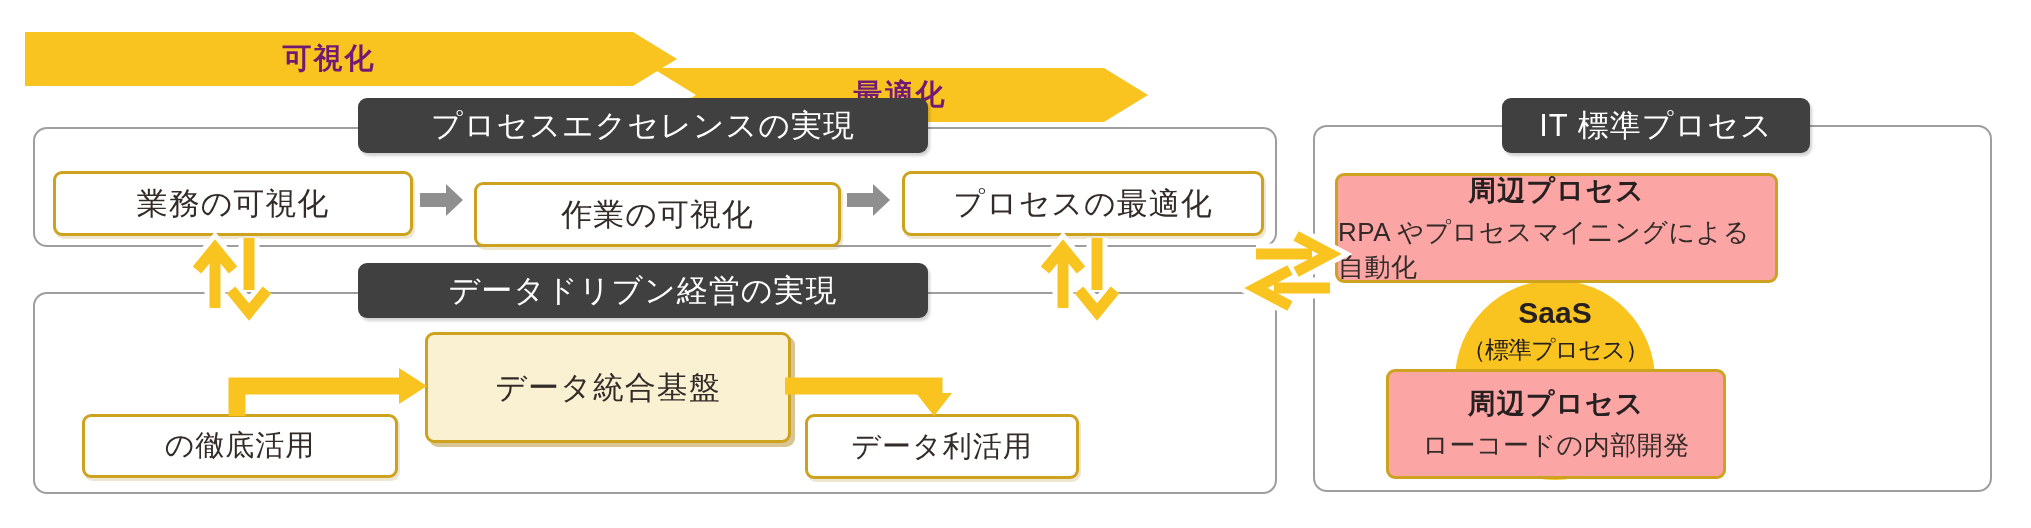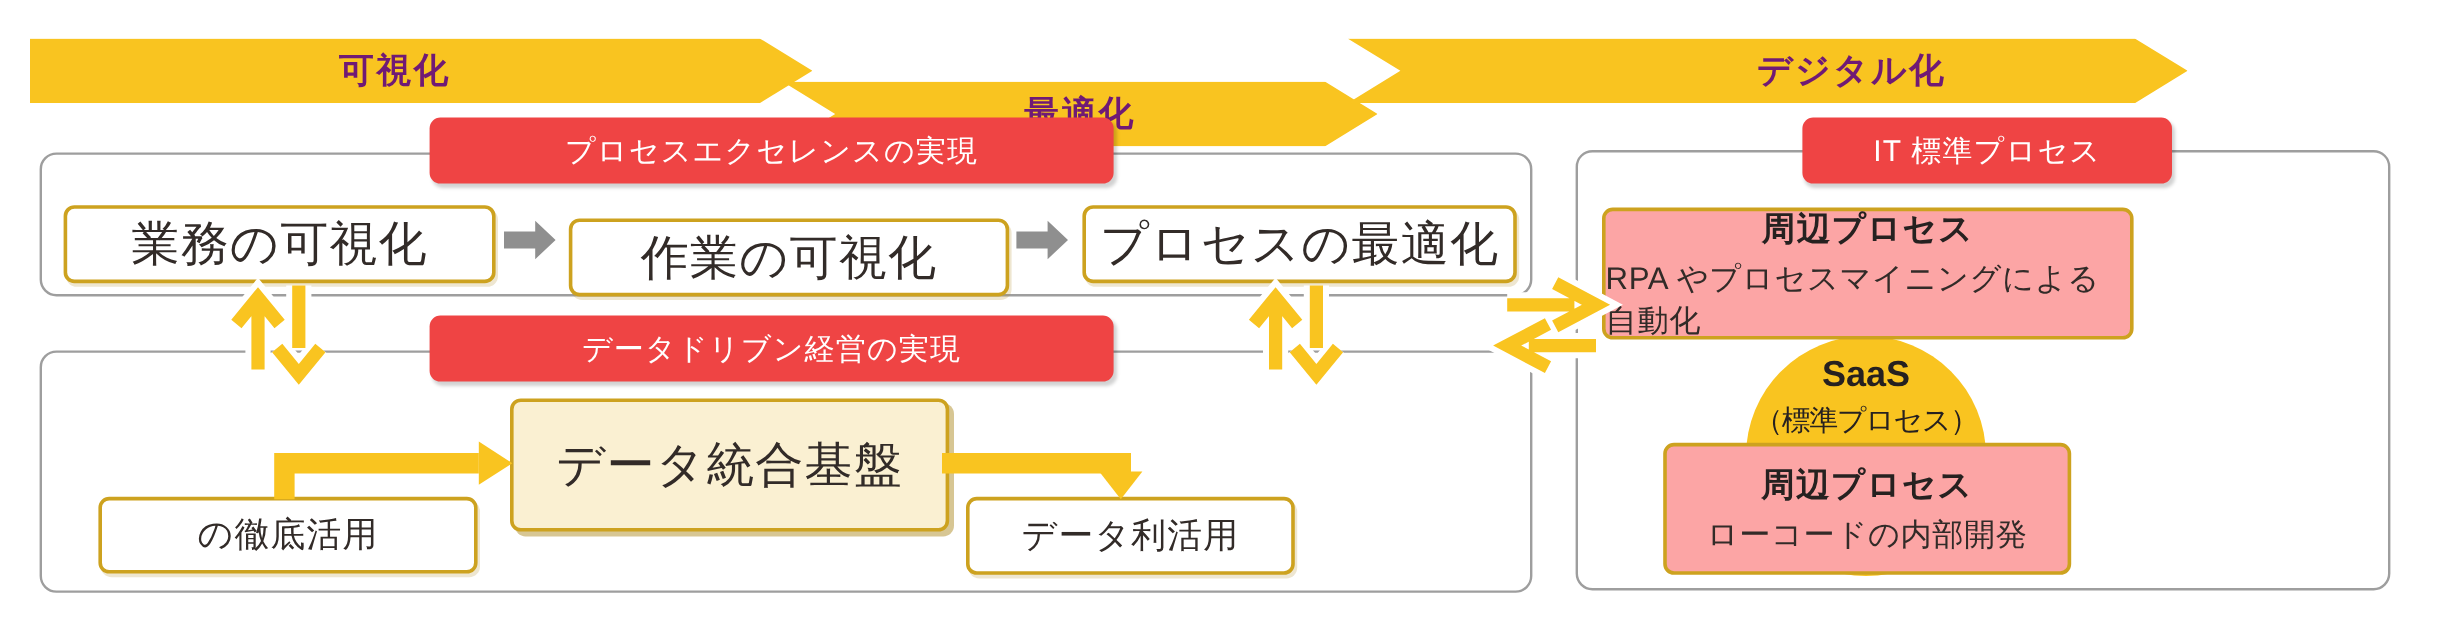--- a/index.html
+++ b/index.html
@@ -22,33 +22,33 @@
   .b2 .lbl{padding-left:44px;padding-right:44px;}
   .b3{left:1123px;width:700px;}
   .b3 .lbl{padding-left:44px;padding-right:44px;transform:translateX(70px);}
   
   .panel{position:absolute;background:#ffffff;border:2px solid #9e9e9e;border-radius:14px;z-index:0;}
   .panel-process{left:33px;top:127px;width:1240px;height:116px;}
   .panel-data{left:33px;top:292px;width:1240px;height:198px;}
   .panel-it{left:1313px;top:125px;width:675px;height:363px;}
   
   .ghead{
-    position:absolute;height:55px;background:#ef4444;border-radius:9px;z-index:3;
+    position:absolute;height:55px;background:#404040;border-radius:9px;z-index:3;
     display:flex;align-items:center;justify-content:center;
-    color:#ffffff;font-size:25px;letter-spacing:1px;
+    color:#ffffff;font-size:31px;letter-spacing:1px;
     box-shadow:2px 3px 3px rgba(0,0,0,.18);
   }
   .gh1{left:358px;top:98px;width:570px;}
   .gh2{left:358px;top:263px;width:570px;}
   .gh3{left:1502px;top:98px;width:308px;}
   
   .box{
     position:absolute;background:#ffffff;border:3px solid #cda21f;border-radius:9px;z-index:2;
     display:flex;align-items:center;justify-content:center;
-    font-size:40px;letter-spacing:1px;color:#322b28;
+    font-size:31px;letter-spacing:1px;color:#322b28;
     box-shadow:2px 3px 0 rgba(176,142,40,.22);
   }
   .bx-a{left:53px; top:171px;width:354px;height:59px;}
   .bx-b{left:474px;top:182px;width:361px;height:59px;}
   .bx-c{left:902px;top:171px;width:356px;height:59px;}
   .bx-collect{left:82px; top:414px;width:310px;height:58px;font-size:29px;}
   .bx-platform{left:425px;top:332px;width:360px;height:105px;background:#faf0d2;
                box-shadow:4px 4px 0 rgba(176,142,40,.5);}
   .bx-utilize{left:805px;top:414px;width:268px;height:59px;font-size:29px;}
   
@@ -79,23 +79,20 @@
 </head>
 <body>
 
 <div class="canvas">
 
   <div class="banner b1">
     <span class="lbl">可視化</span>
   </div>
   <div class="banner b2">
     <span class="lbl">最適化</span>
-  </div>
-  <div class="banner b3">
-    <span class="lbl">デジタル化</span>
   </div>
 
   <div class="panel panel-process"></div>
   <div class="panel panel-data"></div>
   <div class="panel panel-it"></div>
 
   <div class="ghead gh1">プロセスエクセレンスの実現</div>
   <div class="ghead gh2">データドリブン経営の実現</div>
   <div class="ghead gh3">IT 標準プロセス</div>
 

